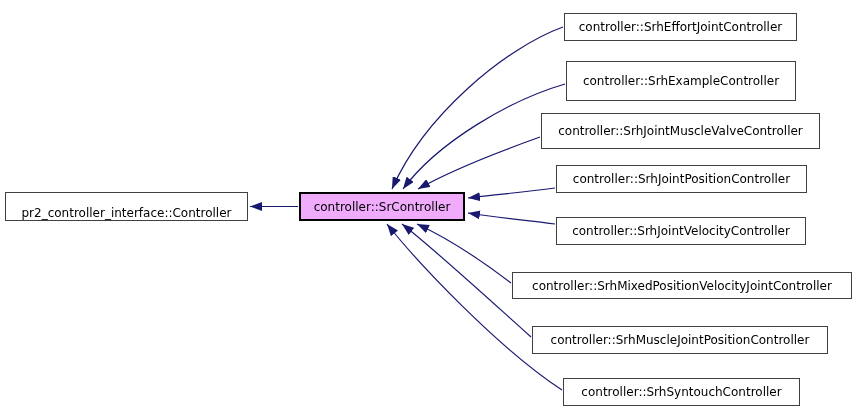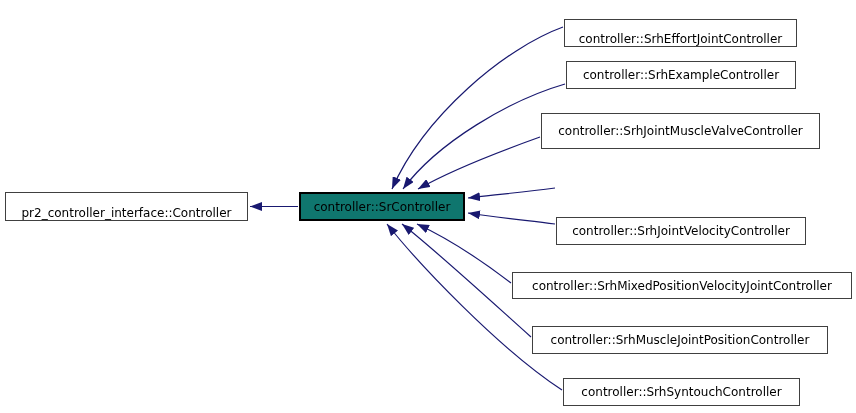--- a/index.html
+++ b/index.html
@@ -35,21 +35,21 @@
     justify-content: center;
     box-sizing: border-box;
     background: #ffffff;
     border: 1px solid #404040;
     color: #000000;
     font-size: 12px;
     white-space: nowrap;
     cursor: pointer;
   }
   .node.current {
-    background: #0f766e;
+    background: #f0abfc;
     border: 2px solid #000000;
     cursor: default;
   }
 </style>
 </head>
 <body>
 
 <div class="diagram">
 
   <svg class="edge-layer" width="856" height="413" viewBox="0 0 856 413" xmlns="http://www.w3.org/2000/svg">
@@ -79,32 +79,35 @@
   </svg>
 
   <div class="node" style="left:5px; top:192px; width:243px; height:29px;align-items:flex-end;">
     <span>pr2_controller_interface::Controller</span>
   </div>
 
   <div class="node current" style="left:299px; top:192px; width:166px; height:29px;">
     <span>controller::SrController</span>
   </div>
 
-  <div class="node" style="left:564px; top:19px; width:233px; height:28px;align-items:flex-end;">
+  <div class="node" style="left:564px; top:13px; width:233px; height:28px;">
     <span>controller::SrhEffortJointController</span>
   </div>
 
-  <div class="node" style="left:566px; top:61px; width:230px; height:28px;">
+  <div class="node" style="left:566px; top:61px; width:230px; height:40px;">
     <span>controller::SrhExampleController</span>
   </div>
 
   <div class="node" style="left:541px; top:113px; width:279px; height:36px;">
     <span>controller::SrhJointMuscleValveController</span>
   </div>
 
+  <div class="node" style="left:556px; top:165px; width:251px; height:28px;">
+    <span>controller::SrhJointPositionController</span>
+  </div>
 
   <div class="node" style="left:556px; top:217px; width:250px; height:28px;">
     <span>controller::SrhJointVelocityController</span>
   </div>
 
   <div class="node" style="left:512px; top:272px; width:340px; height:27px;">
     <span>controller::SrhMixedPositionVelocityJointController</span>
   </div>
 
   <div class="node" style="left:532px; top:326px; width:296px; height:28px;">

